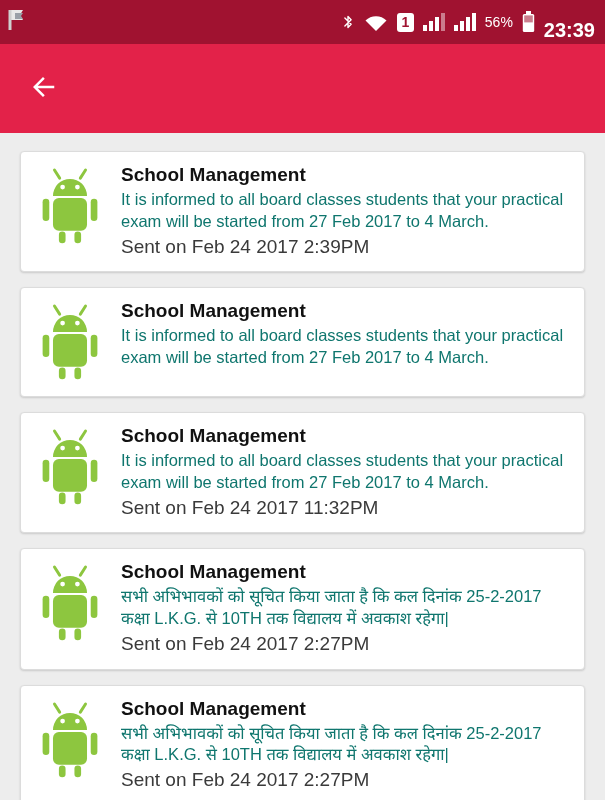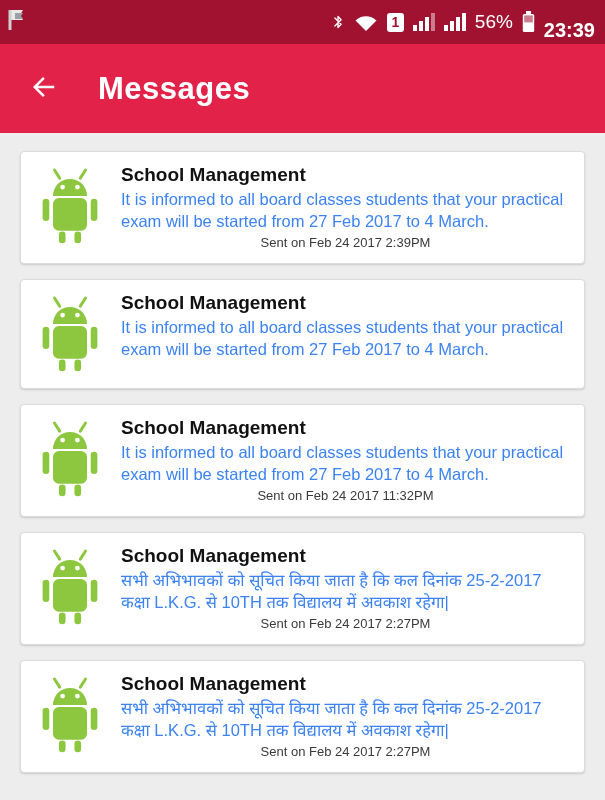--- a/index.html
+++ b/index.html
@@ -21,21 +21,21 @@
     background:var(--status_bar);
     color:#fff;
     display:flex;
     align-items:center;
     justify-content:space-between;
     padding:0 10px 0 8px;
   }
   .status-left{display:flex; align-items:center;}
   .status-right{display:flex; align-items:center; gap:9px;}
   .status-right svg{display:block;}
-  .status-text{font-size:19px; color:#fff;}
+  .status-text{font-size:14px; color:#fff;}
   .status-time{font-size:20px; font-weight:bold;margin-top:16px;}
   .sim-badge{
     width:17px; height:19px;
     background:#fff;
     border-radius:3px;
     color:var(--status_bar);
     font-size:14px; font-weight:bold;
     display:flex; align-items:center; justify-content:center;
   }
   
@@ -78,29 +78,28 @@
   .droid{flex:0 0 78px; display:flex; justify-content:center; padding-top:4px;}
   .card-text{flex:1; min-width:0;}
   .card-title{
     font-size:19px;
     font-weight:bold;
     color:#111;
     margin:2px 0 3px;
   }
   .card-body{
     font-size:16.5px;
-    color:#3b82f6;
+    color:#0f766e;
     line-height:1.32;
   }
   .card-sent{
-    font-size:13px;
+    font-size:19px;
     color:#3a3a3a;
     line-height:1.35;
     margin-top:1px;
-    text-align:center;
   }
 </style>
 </head>
 <body>
 
 <div class="status-bar">
   <div class="status-left">
     <span>
       <svg width="22" height="24" viewBox="0 0 22 24">
         <path d="M2 2 h13 l-3 5 3 5 H2 Z" fill="#e9e9e9"></path>
@@ -150,21 +149,20 @@
 </div>
 
 <div class="app-bar">
   <button class="back-button">
     <span>
       <svg width="30" height="30" viewBox="0 0 24 24">
         <path d="M21 11H7.8l5.6-5.6L12 4l-8 8 8 8 1.4-1.4L7.8 13H21z" fill="#fff"></path>
       </svg>
     </span>
   </button>
-  <div class="app-title">Messages</div>
 </div>
 
 <div class="message-list">
 
   <div class="card">
     <div class="droid">
       <svg width="74" height="82" viewBox="0 0 100 110">
         <g fill="var(--android_green)">
           <line x1="36" y1="16" x2="29" y2="5" stroke="var(--android_green)" stroke-width="4" stroke-linecap="round"></line>
           <line x1="64" y1="16" x2="71" y2="5" stroke="var(--android_green)" stroke-width="4" stroke-linecap="round"></line>

